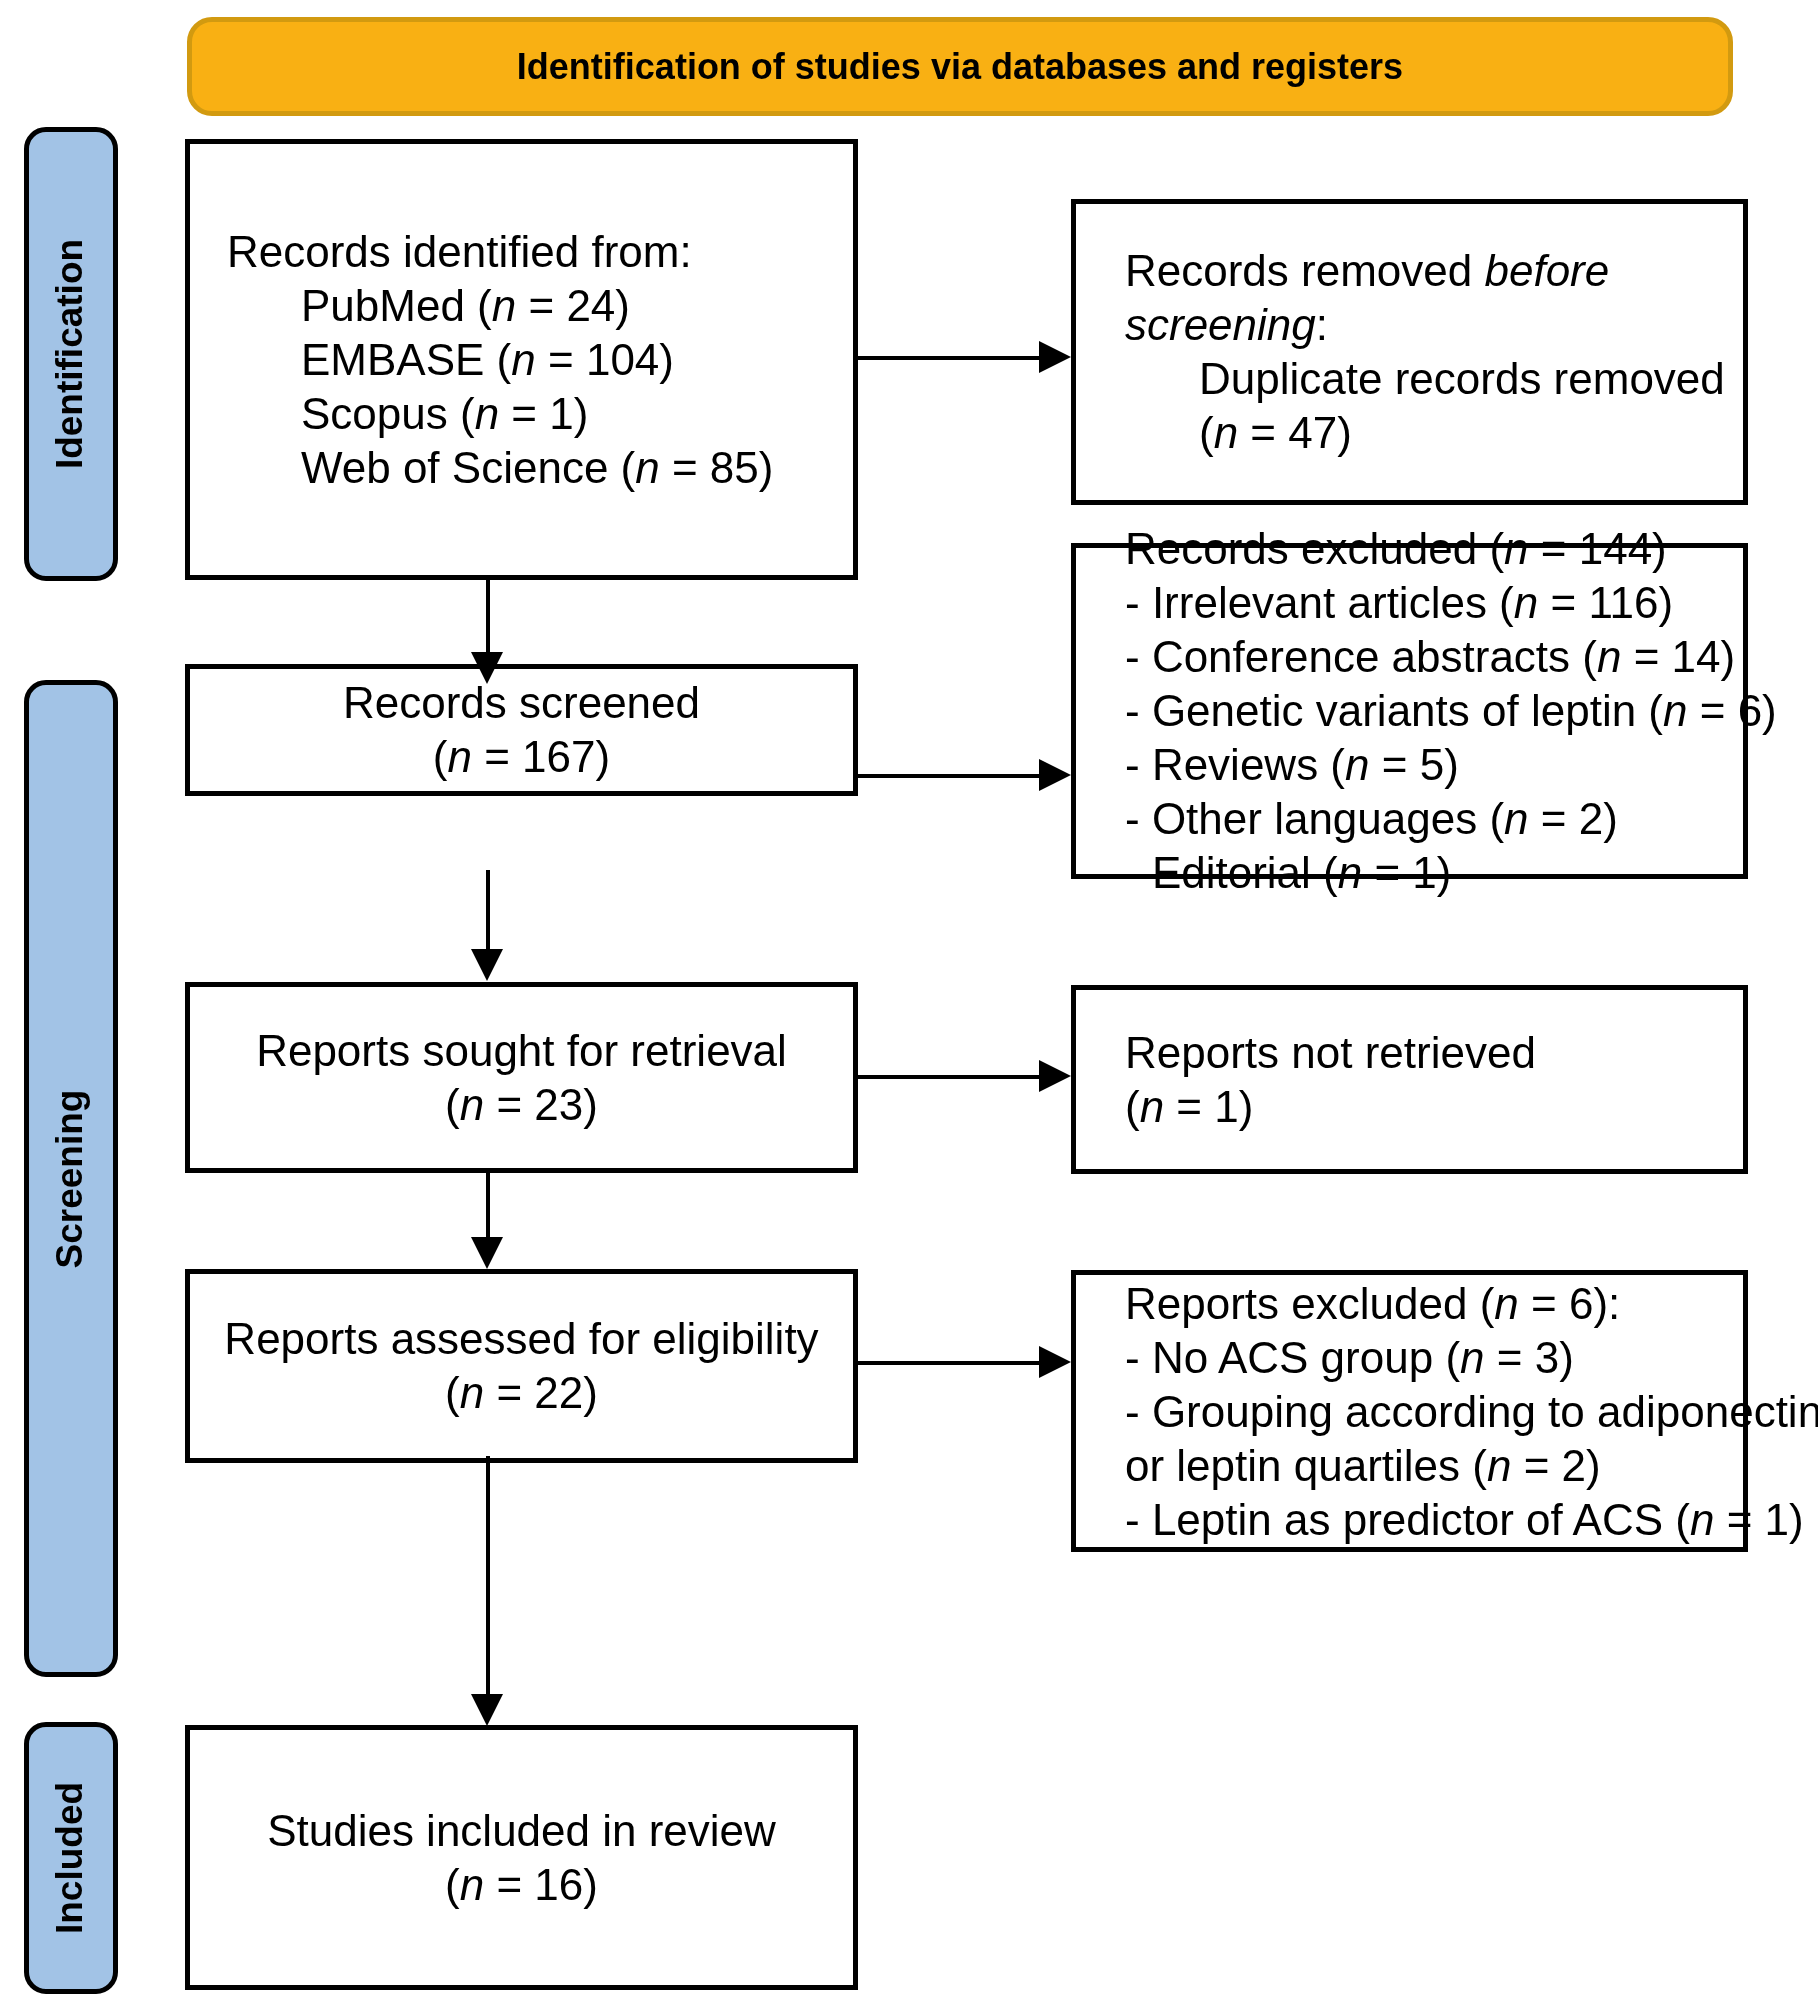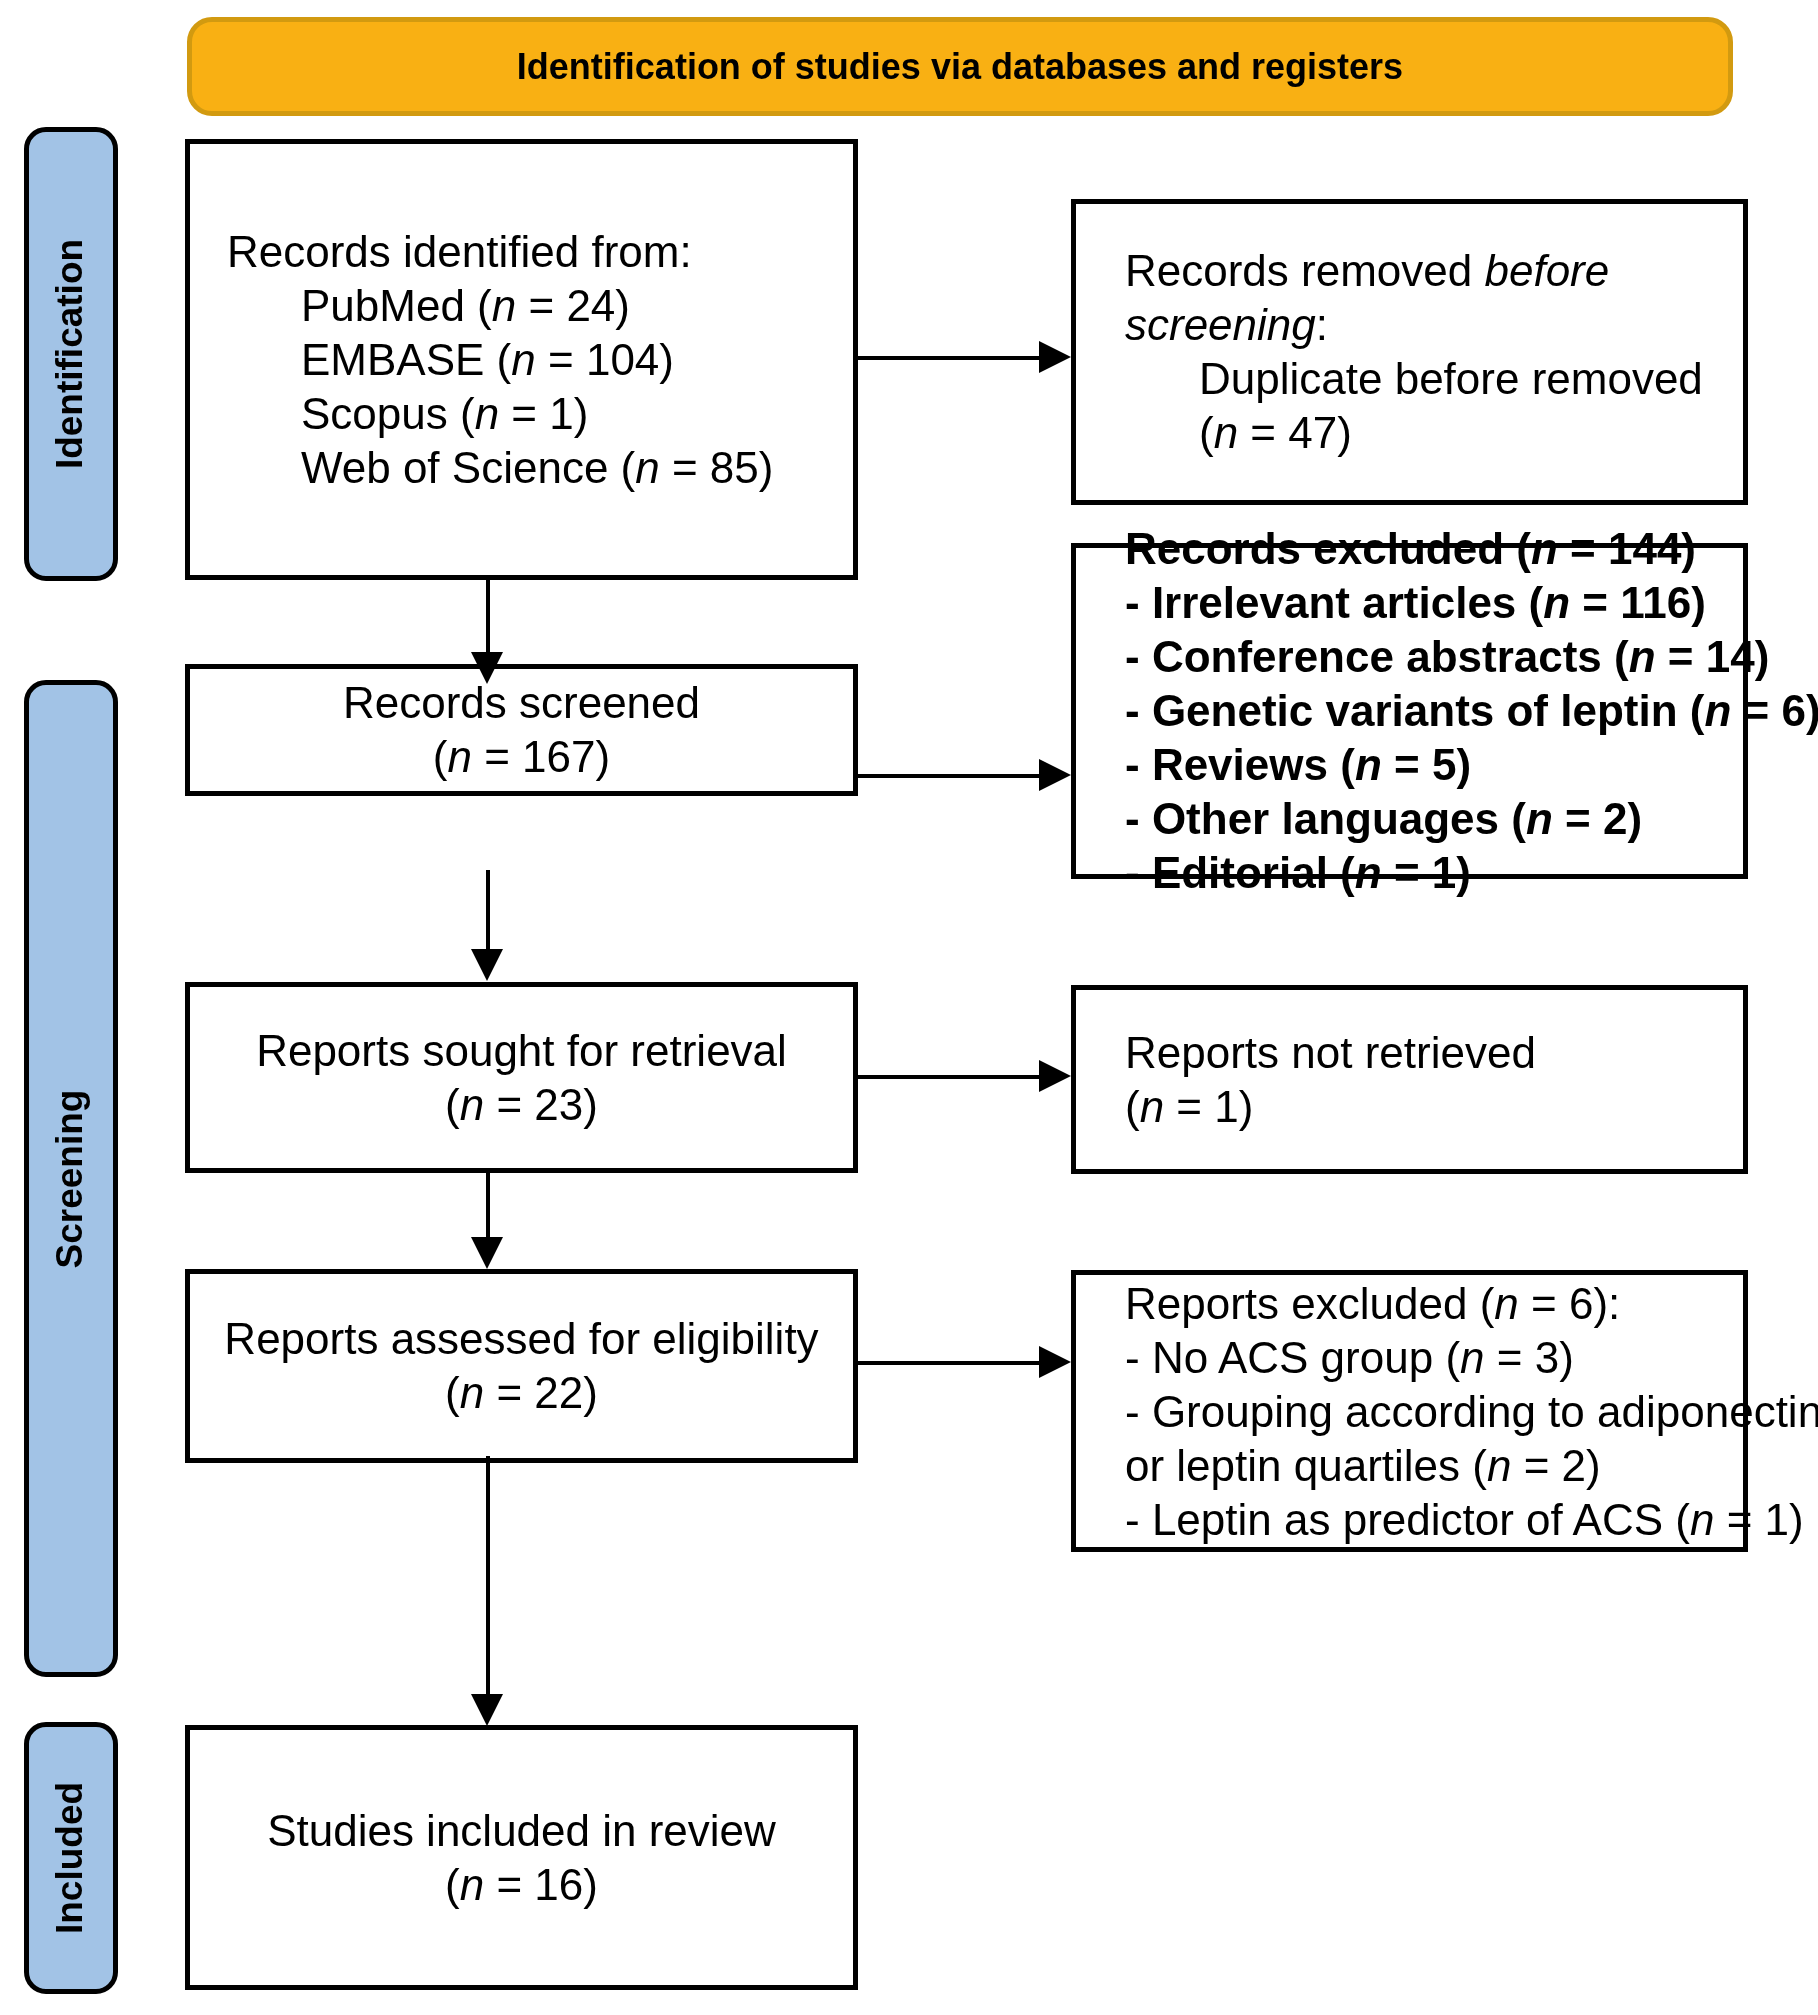--- a/index.html
+++ b/index.html
@@ -54,21 +54,21 @@
   .box.rightcol{padding-left:49px;padding-right:6px;}
   .line.ind{margin-left:74px;}
 
   .box.b-identified{left:185px;top:139px;width:673px;height:441px;}
   .box.b-screened{left:185px;top:664px;width:673px;height:132px;}
   .box.b-sought{left:185px;top:982px;width:673px;height:191px;}
   .box.b-assessed{left:185px;top:1269px;width:673px;height:194px;align-items:center;}
   .box.b-included{left:185px;top:1725px;width:673px;height:265px;}
 
   .box.b-removed{left:1071px;top:199px;width:677px;height:306px;}
-  .box.b-excluded{left:1071px;top:543px;width:677px;height:336px;font-weight:bold;}
+  .box.b-excluded{left:1071px;top:543px;width:677px;height:336px;}
   .box.b-notretrieved{left:1071px;top:985px;width:677px;height:189px;}
   .box.b-repexcluded{left:1071px;top:1270px;width:677px;height:282px;justify-content:flex-end;}
 
   
   .arrow{position:absolute;}
   .arrow .shaft{position:absolute;background:var(--line-color);}
   .arrow .tri{position:absolute;width:0;height:0;}
 
   .arrow.h{height:33px;width:213px;left:858px;}
   .arrow.h .shaft{left:0;top:15px;height:4.3px;width:183px;}
@@ -147,21 +147,21 @@
     </div>
 
   <div class="box b-included center">
       <div class="line">Studies included in review</div>
       <div class="line">(<i>n</i> = 16)</div>
     </div>
 
   <div class="box b-removed rightcol">
       <div class="line">Records removed <i>before</i></div>
       <div class="line"><i>screening</i>:</div>
-      <div class="line ind">Duplicate before removed</div>
+      <div class="line ind">Duplicate records removed</div>
       <div class="line ind">(<i>n</i> = 47)</div>
     </div>
 
   <div class="box b-excluded rightcol">
       <div class="line">Records excluded (<i>n</i> = 144)</div>
       <div class="line">- Irrelevant articles (<i>n</i> = 116)</div>
       <div class="line">- Conference abstracts (<i>n</i> = 14)</div>
       <div class="line">- Genetic variants of leptin (<i>n</i> = 6)</div>
       <div class="line">- Reviews (<i>n</i> = 5)</div>
       <div class="line">- Other languages (<i>n</i> = 2)</div>

